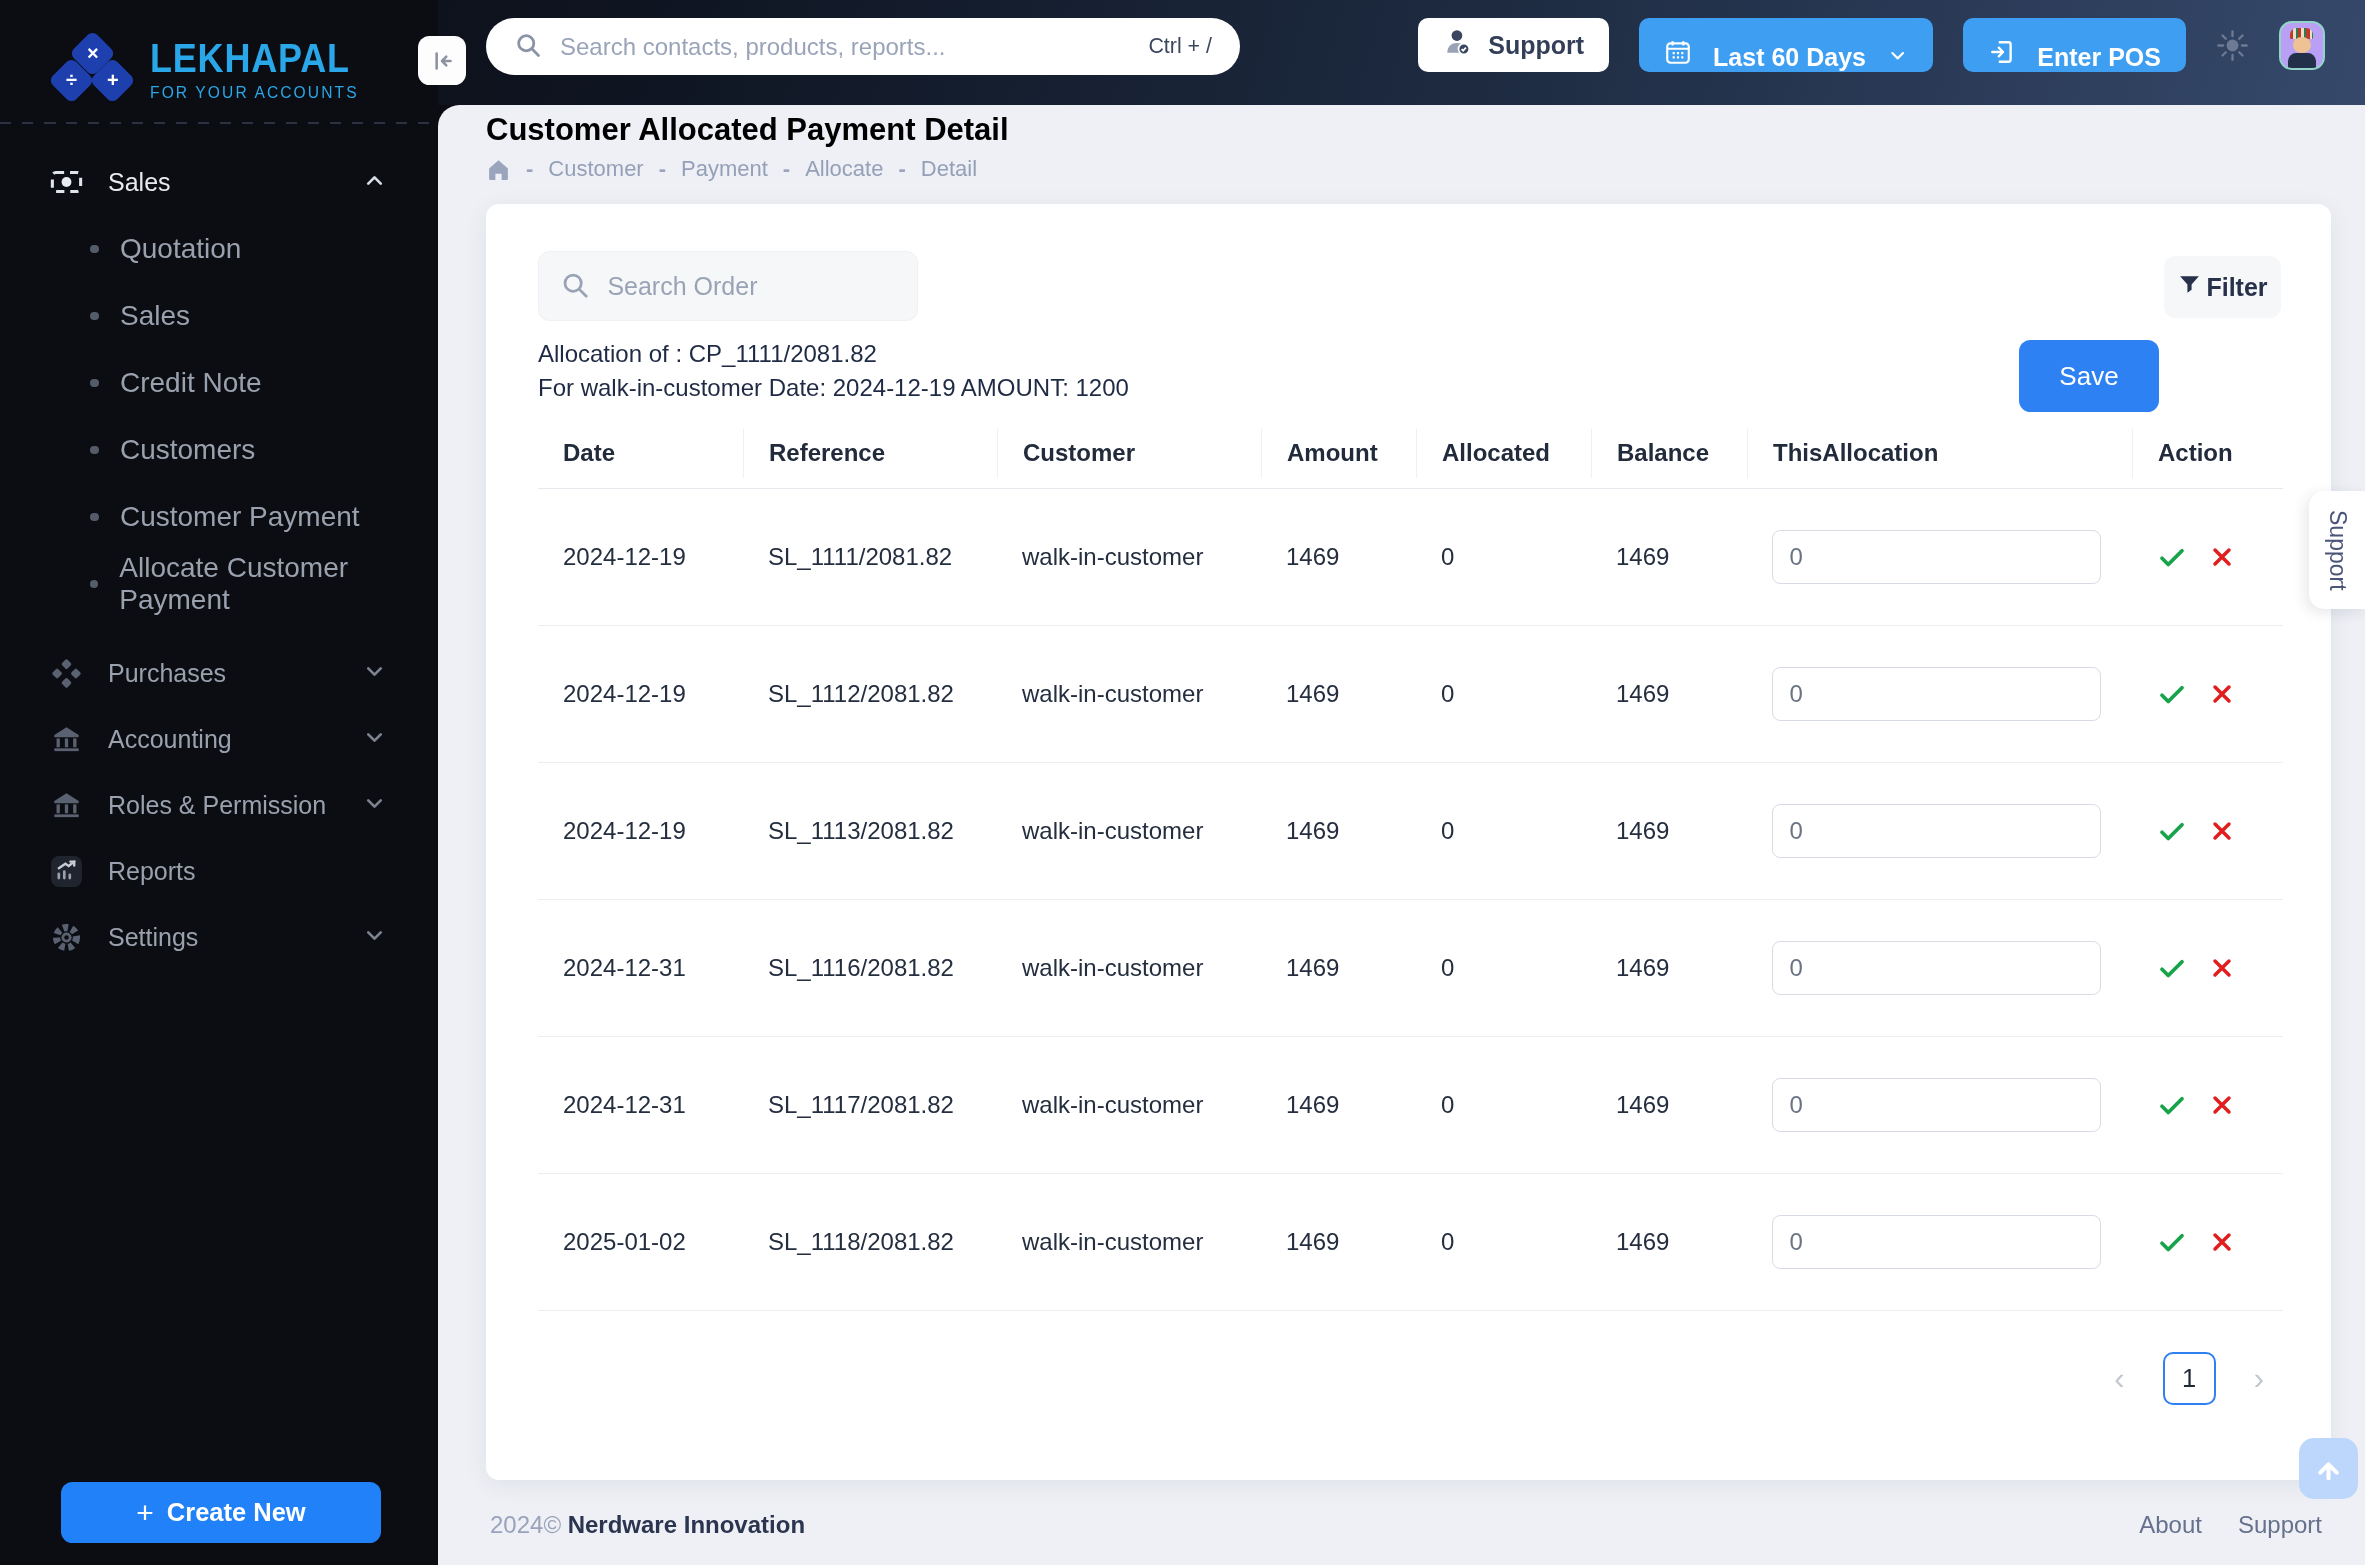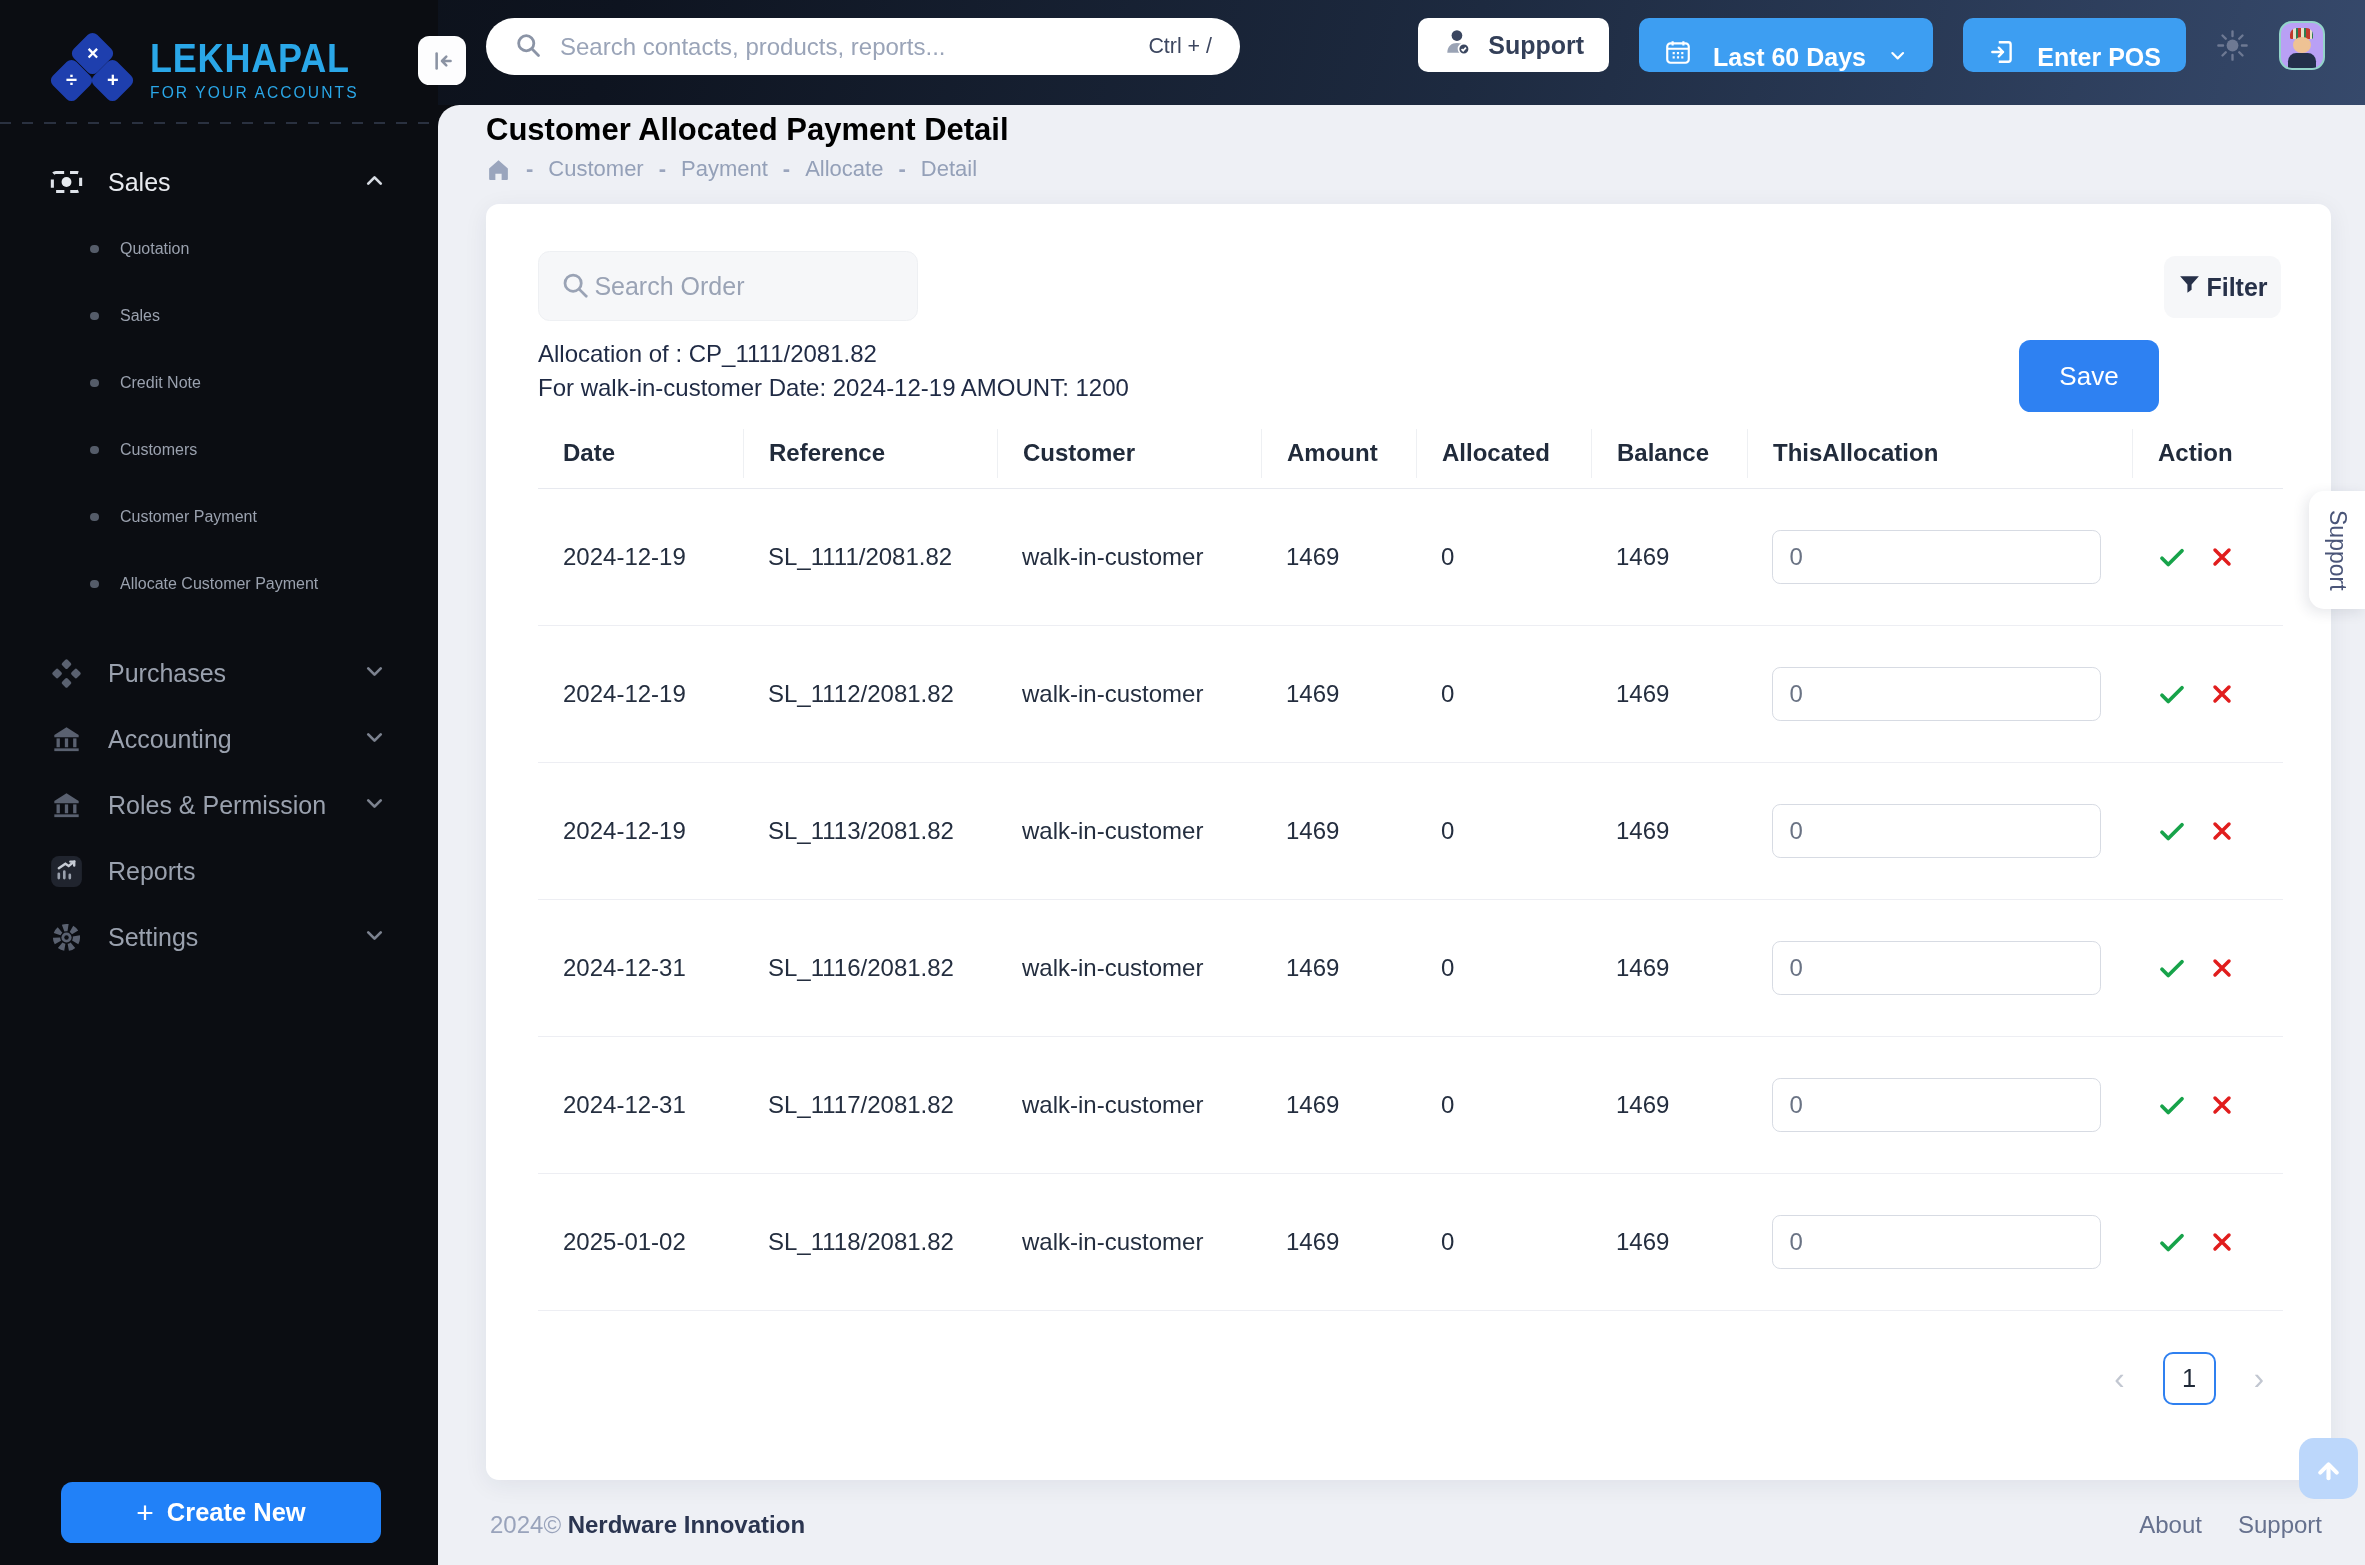--- a/index.html
+++ b/index.html
@@ -45,39 +45,39 @@
   .side-divider { margin-top:6.6px; height:2.5px;
     background:repeating-linear-gradient(90deg,#2a3140 0 11.5px,transparent 11.5px 22px); }
   .menu { padding:25px 0 0 0; }
   .mrow { display:flex; align-items:center; height:66px; padding-left:47px; position:relative; cursor:pointer; }
   .mrow .micon { width:38px; display:flex; justify-content:center; }
   .mrow .mlabel { margin-left:23px; font-size:25px; color:#e8eaef; }
   .mrow.dim .mlabel { color:#9aa1ae; }
   .mrow .chev { position:absolute; right:51px; }
   .subitem { display:flex; align-items:center; height:67px; padding-left:69px; cursor:pointer; }
   .subitem .dot { width:8.2px; height:8.2px; border-radius:50%; background:#555c69; }
-  .subitem span { margin-left:21.4px; font-size:16px; color:#9aa1ae; }
+  .subitem span { margin-left:21.4px; font-size:28px; color:#9aa1ae; }
   .create-btn { position:absolute; left:61px; bottom:23px; width:320px; height:61px;
     background:#2181f8; color:#fff; border:none; border-radius:11.5px; font-size:25.5px; font-weight:600;
     display:flex; align-items:center; justify-content:center; gap:13px; cursor:pointer; font-family:inherit; }
 
   
   .main { position:absolute; left:438px; top:105px; right:0; bottom:0;
     background:#eef0f5; border-top-left-radius:21.4px; z-index:0; }
   .page-title { position:absolute; left:48px; top:6.6px; font-size:31px; font-weight:600; color:#000000; }
   .breadcrumb { position:absolute; left:48px; top:51px; display:flex; align-items:center; gap:15px;
     font-size:22px; color:#94a0b8; }
   .breadcrumb .sep { font-weight:700; color:#9aa5bd; }
   .card { position:absolute; left:48px; top:99px; width:1845px; height:1276px;
     background:#ffffff; border-radius:13px; box-shadow:0 5px 25px rgba(30,40,70,.07); }
 
   .search-order { position:absolute; left:52px; top:47px; width:380px; height:70px;
     background:#f6f7f9; border:1.6px solid #eef0f3; border-radius:11.5px; display:flex; align-items:center; padding:0 21.4px; }
   .search-order input { flex:1; border:none; outline:none; background:transparent; font-size:25px;
-    color:#3a4356; margin-left:4px; font-family:inherit; }
+    color:#3a4356; margin-left:17px; font-family:inherit; }
   .search-order input::placeholder { color:#9aa3b5; }
   .filter-btn { position:absolute; left:1678px; top:52px; width:117px; height:62px;
     background:#f6f7f9; border:none; border-radius:11.5px; display:flex; align-items:center; justify-content:center;
     gap:4px; font-size:25px; font-weight:600; color:#273149; cursor:pointer; font-family:inherit; }
   .alloc-text { position:absolute; left:52px; top:133px; font-size:24px; color:#1f2a44; line-height:34px; }
   .save-btn { position:absolute; left:1533px; top:136px; width:140px; height:72px;
     background:#2e81f2; color:#fff; border:none; border-radius:11.5px; font-size:26px; font-weight:500;
     cursor:pointer; font-family:inherit; }
 
   

